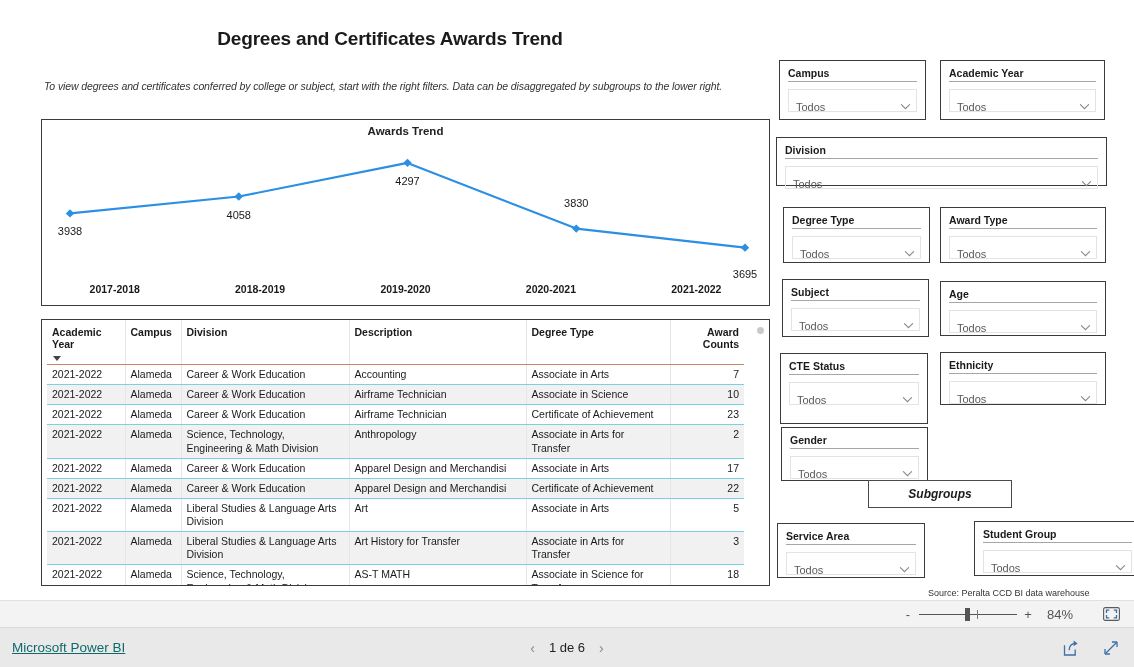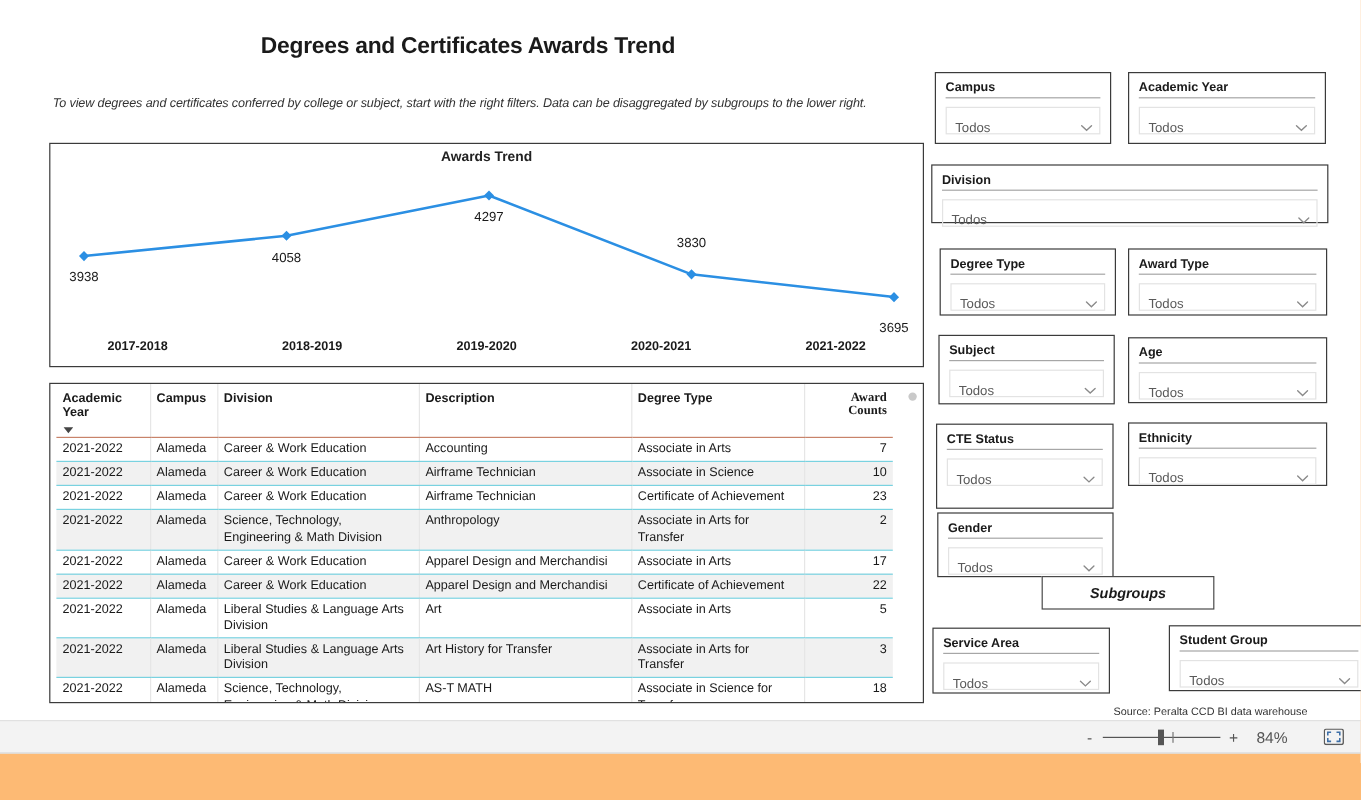--- a/index.html
+++ b/index.html
@@ -4,21 +4,21 @@
 <style>
   * { box-sizing: border-box; }
   html, body {
     margin: 0; padding: 0;
     width: 1134px; height: 667px;
     background: #ffffff;
     font-family: "Liberation Sans", sans-serif;
     overflow: hidden;
   }
 
-  #page { position: relative; width: 1134px; height: 667px; background:#fdba74; }
+  #page { position: relative; width: 1134px; height: 667px; background:#3b82f6; }
 
   
   #canvas { position: absolute; left:0; top:0; width:1134px; height:600px; background:#fff; }
 
   .report-title {
     position: absolute; left: 40px; top: 28px; width: 700px;
     text-align: center;
     font-size: 19px; font-weight: bold; color: #1a1a1a;
     letter-spacing: -0.2px;
   }
@@ -62,21 +62,21 @@
   #tbl { border-collapse: collapse; width: 697px; margin: 0 4px 0 5px; table-layout: fixed; }
   #tbl th {
     font-size: 10.5px; font-weight: bold; color: #1a1a1a;
     text-align: left; vertical-align: top;
     padding: 6px 5px 14px 5px;
     border-bottom: 1.3px solid #c8836a;
     border-right: 1px solid #e6e6e6;
     position: relative;
   }
   #tbl th.num { text-align: right; }
-  #tbl th:last-child { border-right: none; font-family: Liberation Serif, serif; }
+  #tbl th:last-child { border-right: none; }
   #tbl td {
     font-size: 10.5px; color: #1a1a1a;
     padding: 3px 5px 3px 5px; vertical-align: top;
     border-bottom: 1.2px solid #79d2e0;
     border-right: 1px solid #e6e6e6;
     line-height: 1.25;
   }
   #tbl td.num { text-align: right; }
   #tbl td:last-child { border-right: none; }
   #tbl tbody tr.alt td { background: #f1f1f1; }
@@ -470,14 +470,40 @@
     <div class="zoom-plus">+</div>
     <div class="zoom-pct">84%</div>
     <div class="fit-icon">
       <svg viewBox="0 0 17 14" width="17" height="14">
         <rect x="0.6" y="0.6" width="15.8" height="12.8" rx="1.6" fill="none" stroke="#5a5a5a" stroke-width="1.1"></rect>
         <path d="M3.5 3.2 H5.6 M3.5 3.2 V5.3 M13.5 3.2 H11.4 M13.5 3.2 V5.3 M3.5 10.8 H5.6 M3.5 10.8 V8.7 M13.5 10.8 H11.4 M13.5 10.8 V8.7" stroke="#3d6fa8" stroke-width="1.3" fill="none" stroke-linecap="square"></path>
       </svg>
     </div>
   </div>
 
+  <div id="footer">
+    <div id="pbi-link">Microsoft Power BI</div>
+
+    <div class="pager">
+      <div class="pg-arrow">‹</div>
+      <div class="pg-label">1 de 6</div>
+      <div class="pg-arrow">›</div>
+    </div>
+
+    <div class="footer-right">
+      <div class="f-icon">
+        <svg viewBox="0 0 18 18" width="18" height="18">
+          <path d="M2.5 6.2 V16 H13.2 V10.4" fill="none" stroke="#3d6fa8" stroke-width="1.3"></path>
+          <path d="M7.2 11.2 C7.2 6.6 10.0 4.6 13.6 4.4" fill="none" stroke="#3d6fa8" stroke-width="1.3"></path>
+          <path d="M11.6 1.6 L15.6 4.4 L11.6 7.2 Z" fill="#3d6fa8"></path>
+        </svg>
+      </div>
+      <div class="f-icon">
+        <svg viewBox="0 0 18 18" width="18" height="18">
+          <path d="M3 15 L15 3" stroke="#3d6fa8" stroke-width="1.3" fill="none"></path>
+          <path d="M15 3 L15 8 M15 3 L10 3" stroke="#3d6fa8" stroke-width="1.3" fill="none"></path>
+          <path d="M3 15 L3 10 M3 15 L8 15" stroke="#3d6fa8" stroke-width="1.3" fill="none"></path>
+        </svg>
+      </div>
+    </div>
+  </div>
 
 </div>
 
 </body></html>

